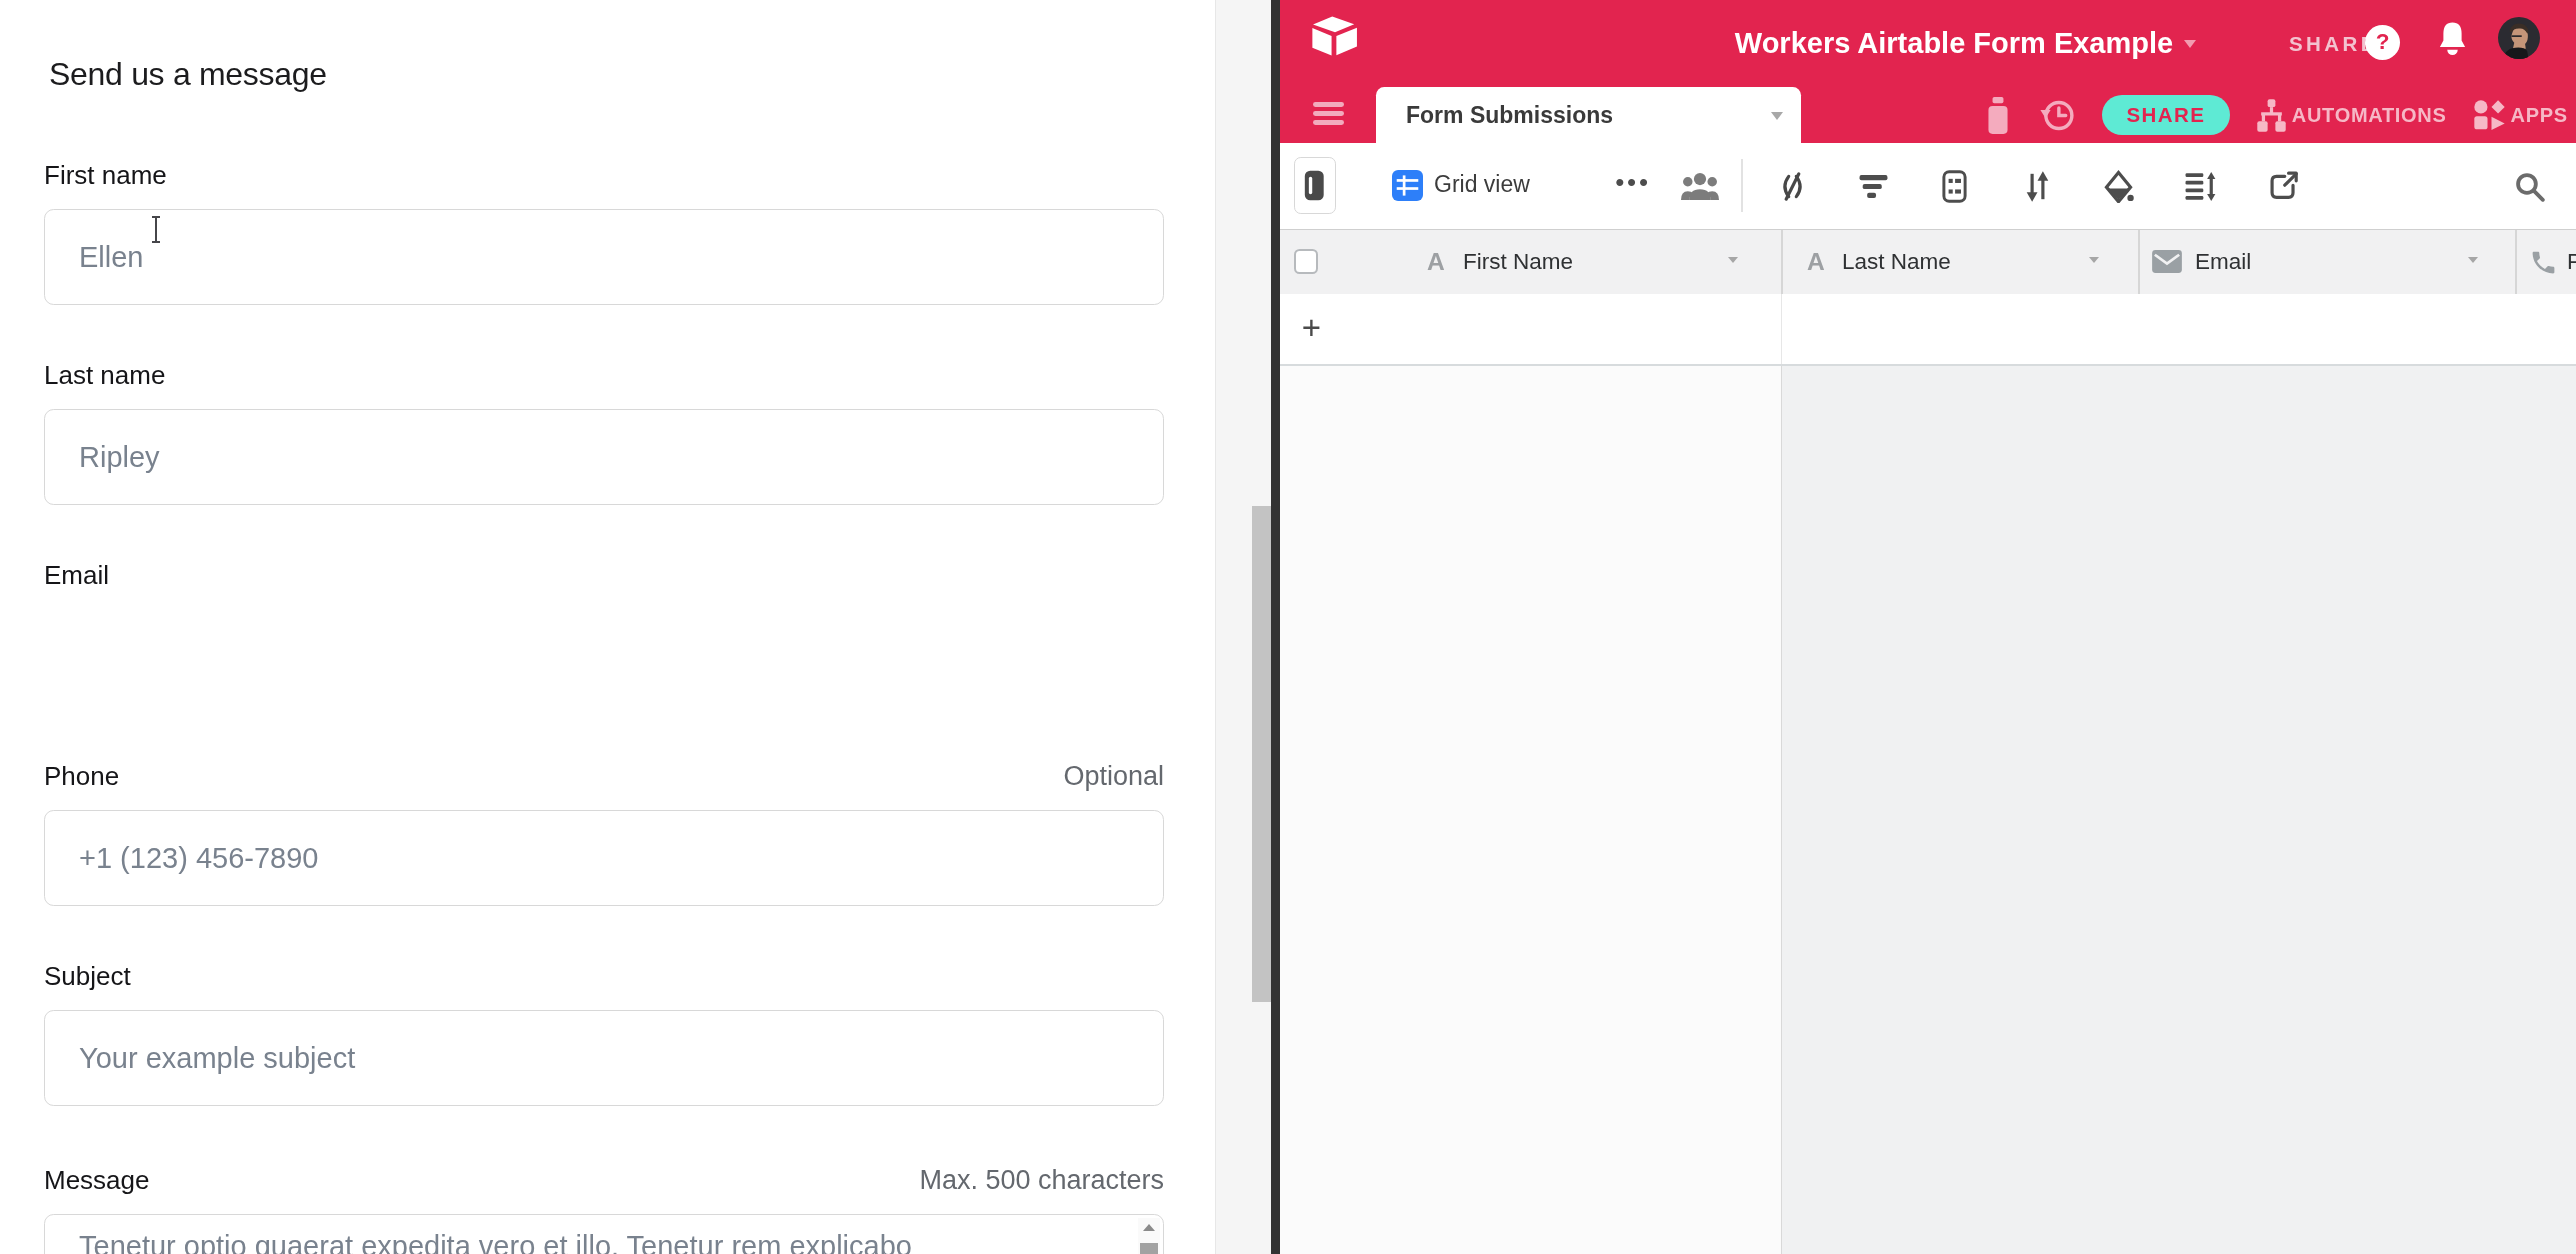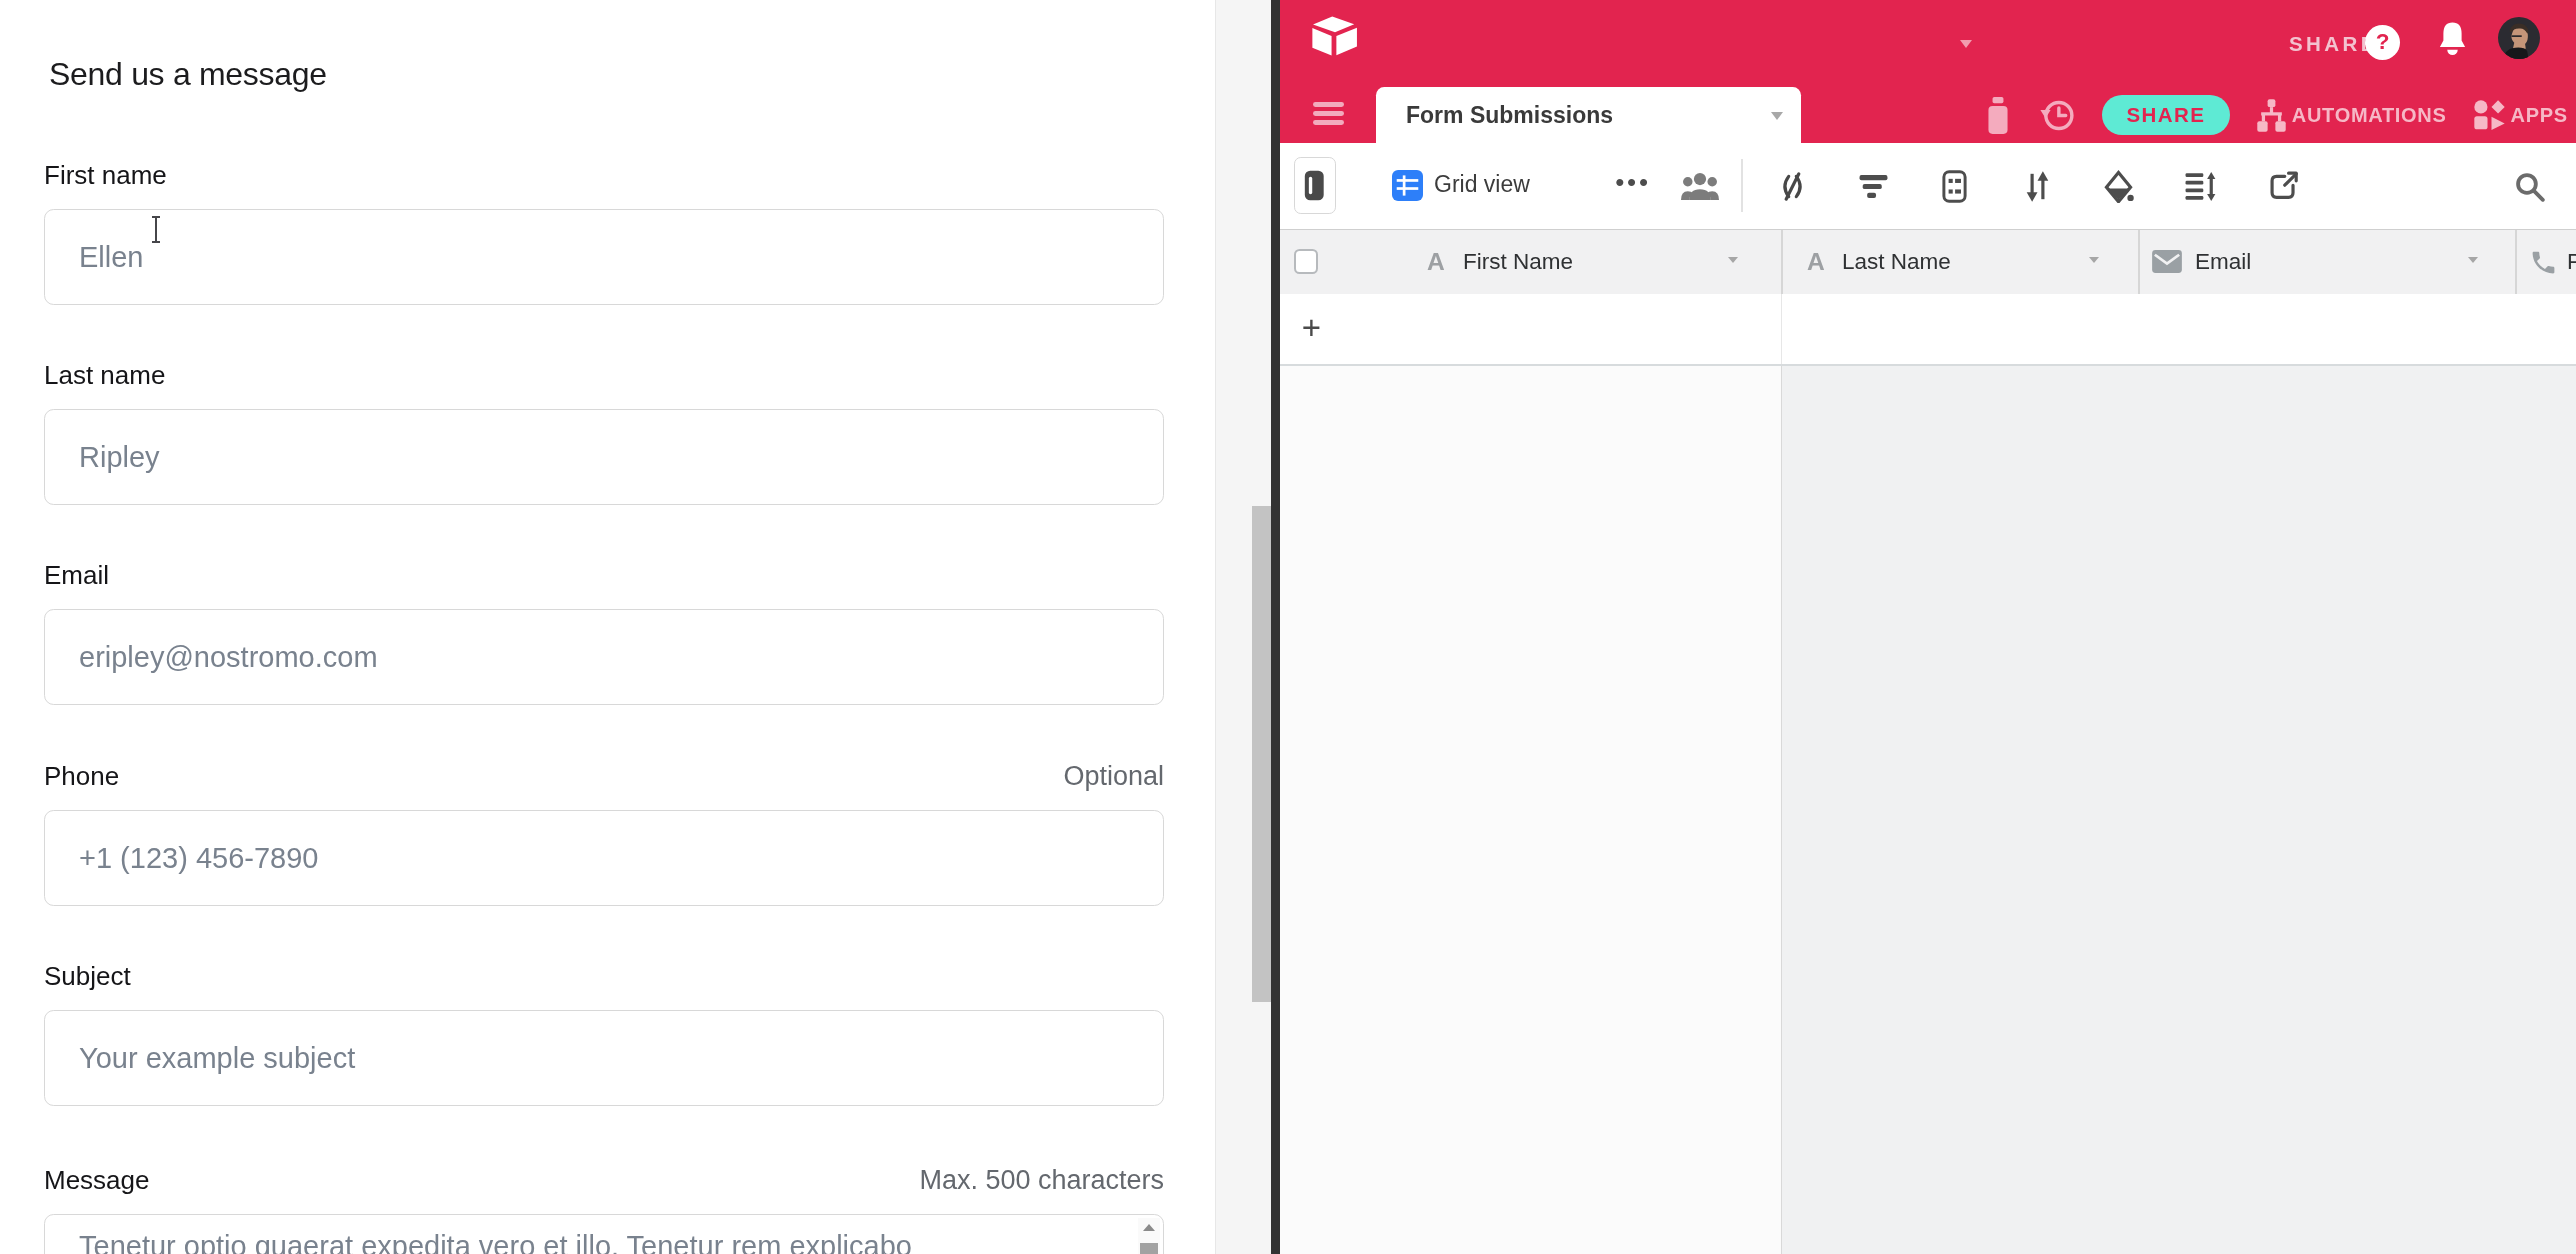--- a/index.html
+++ b/index.html
@@ -96,21 +96,20 @@
     <div class="frow">
         <span class="flabel">Last name</span>
       </div>
     <input class="finput" value="Ripley" style="">
   </div>
 
   <div class="fblock" style="top:560px">
     <div class="frow">
         <span class="flabel">Email</span>
       </div>
-    <input class="finput" value="eripley@nostromo.com" style="">
   </div>
 
   <div class="fblock" style="top:761px">
     <div class="frow">
       <span class="flabel">Phone</span>
       <span class="fhint">Optional</span>
     </div>
     <input class="finput" value="+1 (123) 456-7890" style="">
   </div>
 
@@ -149,20 +148,21 @@
 
 <div class="at-pane">
   <div class="at-red"></div>
 
   <svg style="position:absolute;left:31px;top:15px" width="48" height="44" viewBox="0 0 70 64">
     <path d="M31 2 L63 13.5 L35 25 L3 13.8 Z" fill="#fff"></path>
     <path d="M2 19 L30 30.5 V59 L2 47.5 Z" fill="#fff"></path>
     <path d="M37 30.5 L67 18.5 V46 L37 58.5 Z" fill="#fff"></path>
   </svg>
   <div class="at-titlewrap">
+    <span class="at-title">Workers Airtable Form Example</span>
     <span class="chev white"></span>
   </div>
   <div class="at-help">SHARE</div>
   <div class="at-q">?</div>
   <svg class="at-bell" width="29" height="35" viewBox="0 0 40 50">
     <path d="M20 2 q13 0 13 16 v10 l5 9 H2 l5 -9 V18 q0 -16 13 -16 z" fill="#fff"></path>
     <path d="M12.5 41 a7.5 7.5 0 0 0 15 0 z" fill="#fff"></path>
   </svg>
   <div class="at-avatar">
     <svg width="42" height="42" viewBox="0 0 62 62">

